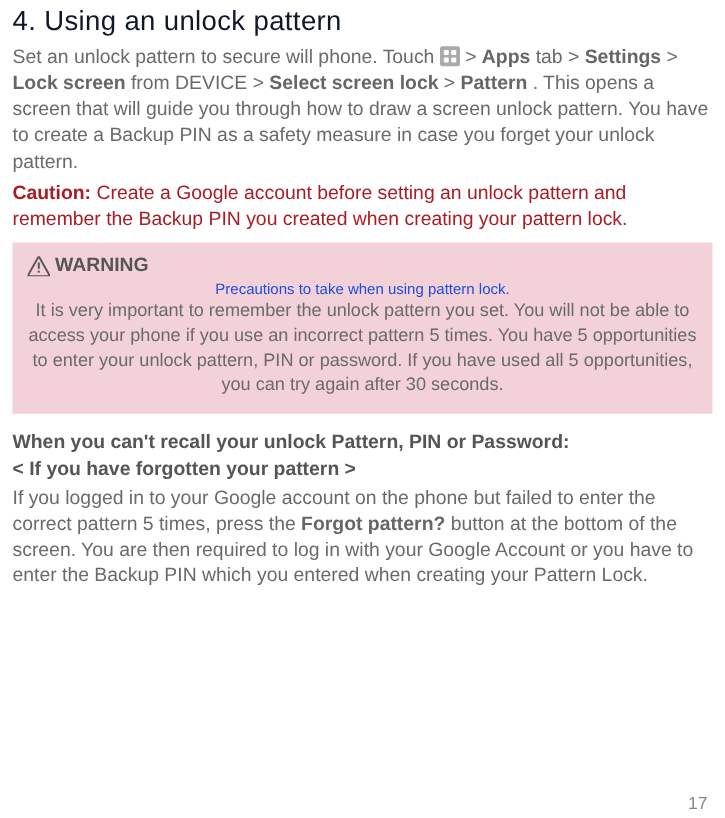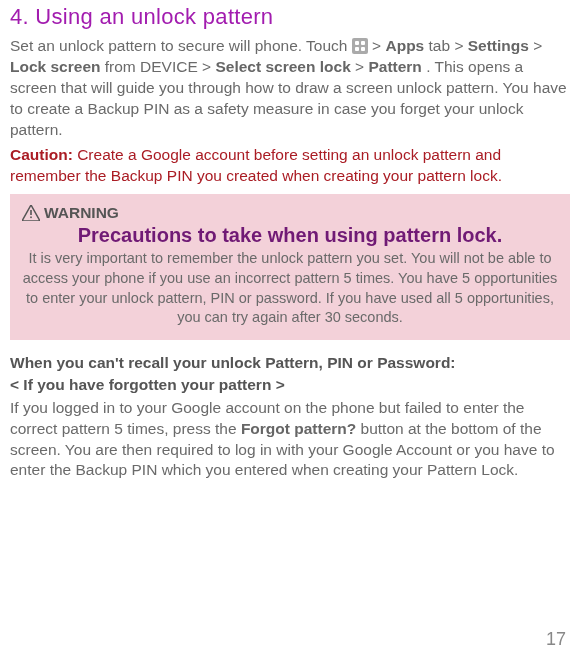--- a/index.html
+++ b/index.html
@@ -13,21 +13,21 @@
     overflow: hidden;
   }
   .page {
     padding: 0 10px;
     box-sizing: border-box;
     width: 580px;
     height: 654px;
     position: relative;
   }
   .sec-title {
-    color: #a21caf;
+    color: #0f172a;
     font-size: 22px;
     font-weight: 500;
     letter-spacing: 0.3px;
     margin: 4px 0 6px 0;
     font-family: Arial, Helvetica, sans-serif;
   }
   p.body {
     font-size: 15.5px;
     line-height: 1.35;
     margin: 0 0 4px 0;
@@ -63,42 +63,42 @@
     font-weight: 700;
     color: #555;
     font-size: 15.5px;
     display: flex;
     align-items: center;
     gap: 4px;
     margin-bottom: 2px;
   }
   .warn-head svg { flex-shrink: 0; }
   .warn-sub {
-    font-weight: 700;
-    color: #701a75;
-    font-size: 20px;
+    font-weight: 400;
+    color: #1d4ed8;
+    font-size: 12px;
     margin-bottom: 2px;
   }
   .warn-body {
     font-size: 14.5px;
     font-family: "Arial Narrow", Arial, Helvetica, sans-serif;
     line-height: 1.35;
   }
   .sub-head {
     font-weight: 700;
     color: #555;
     font-size: 15.5px;
     margin: 4px 0;
     font-family: "Arial Narrow", Arial, Helvetica, sans-serif;
   }
   .page-num {
     position: absolute;
     right: 14px;
     bottom: 8px;
-    font-size: 18px;
+    font-size: 14px;
     color: #888;
   }
   .inline { display: inline; }
 </style>
 </head>
 <body>
 
 <div class="page">
 
   <div class="sec-title">4. Using an unlock pattern</div>

